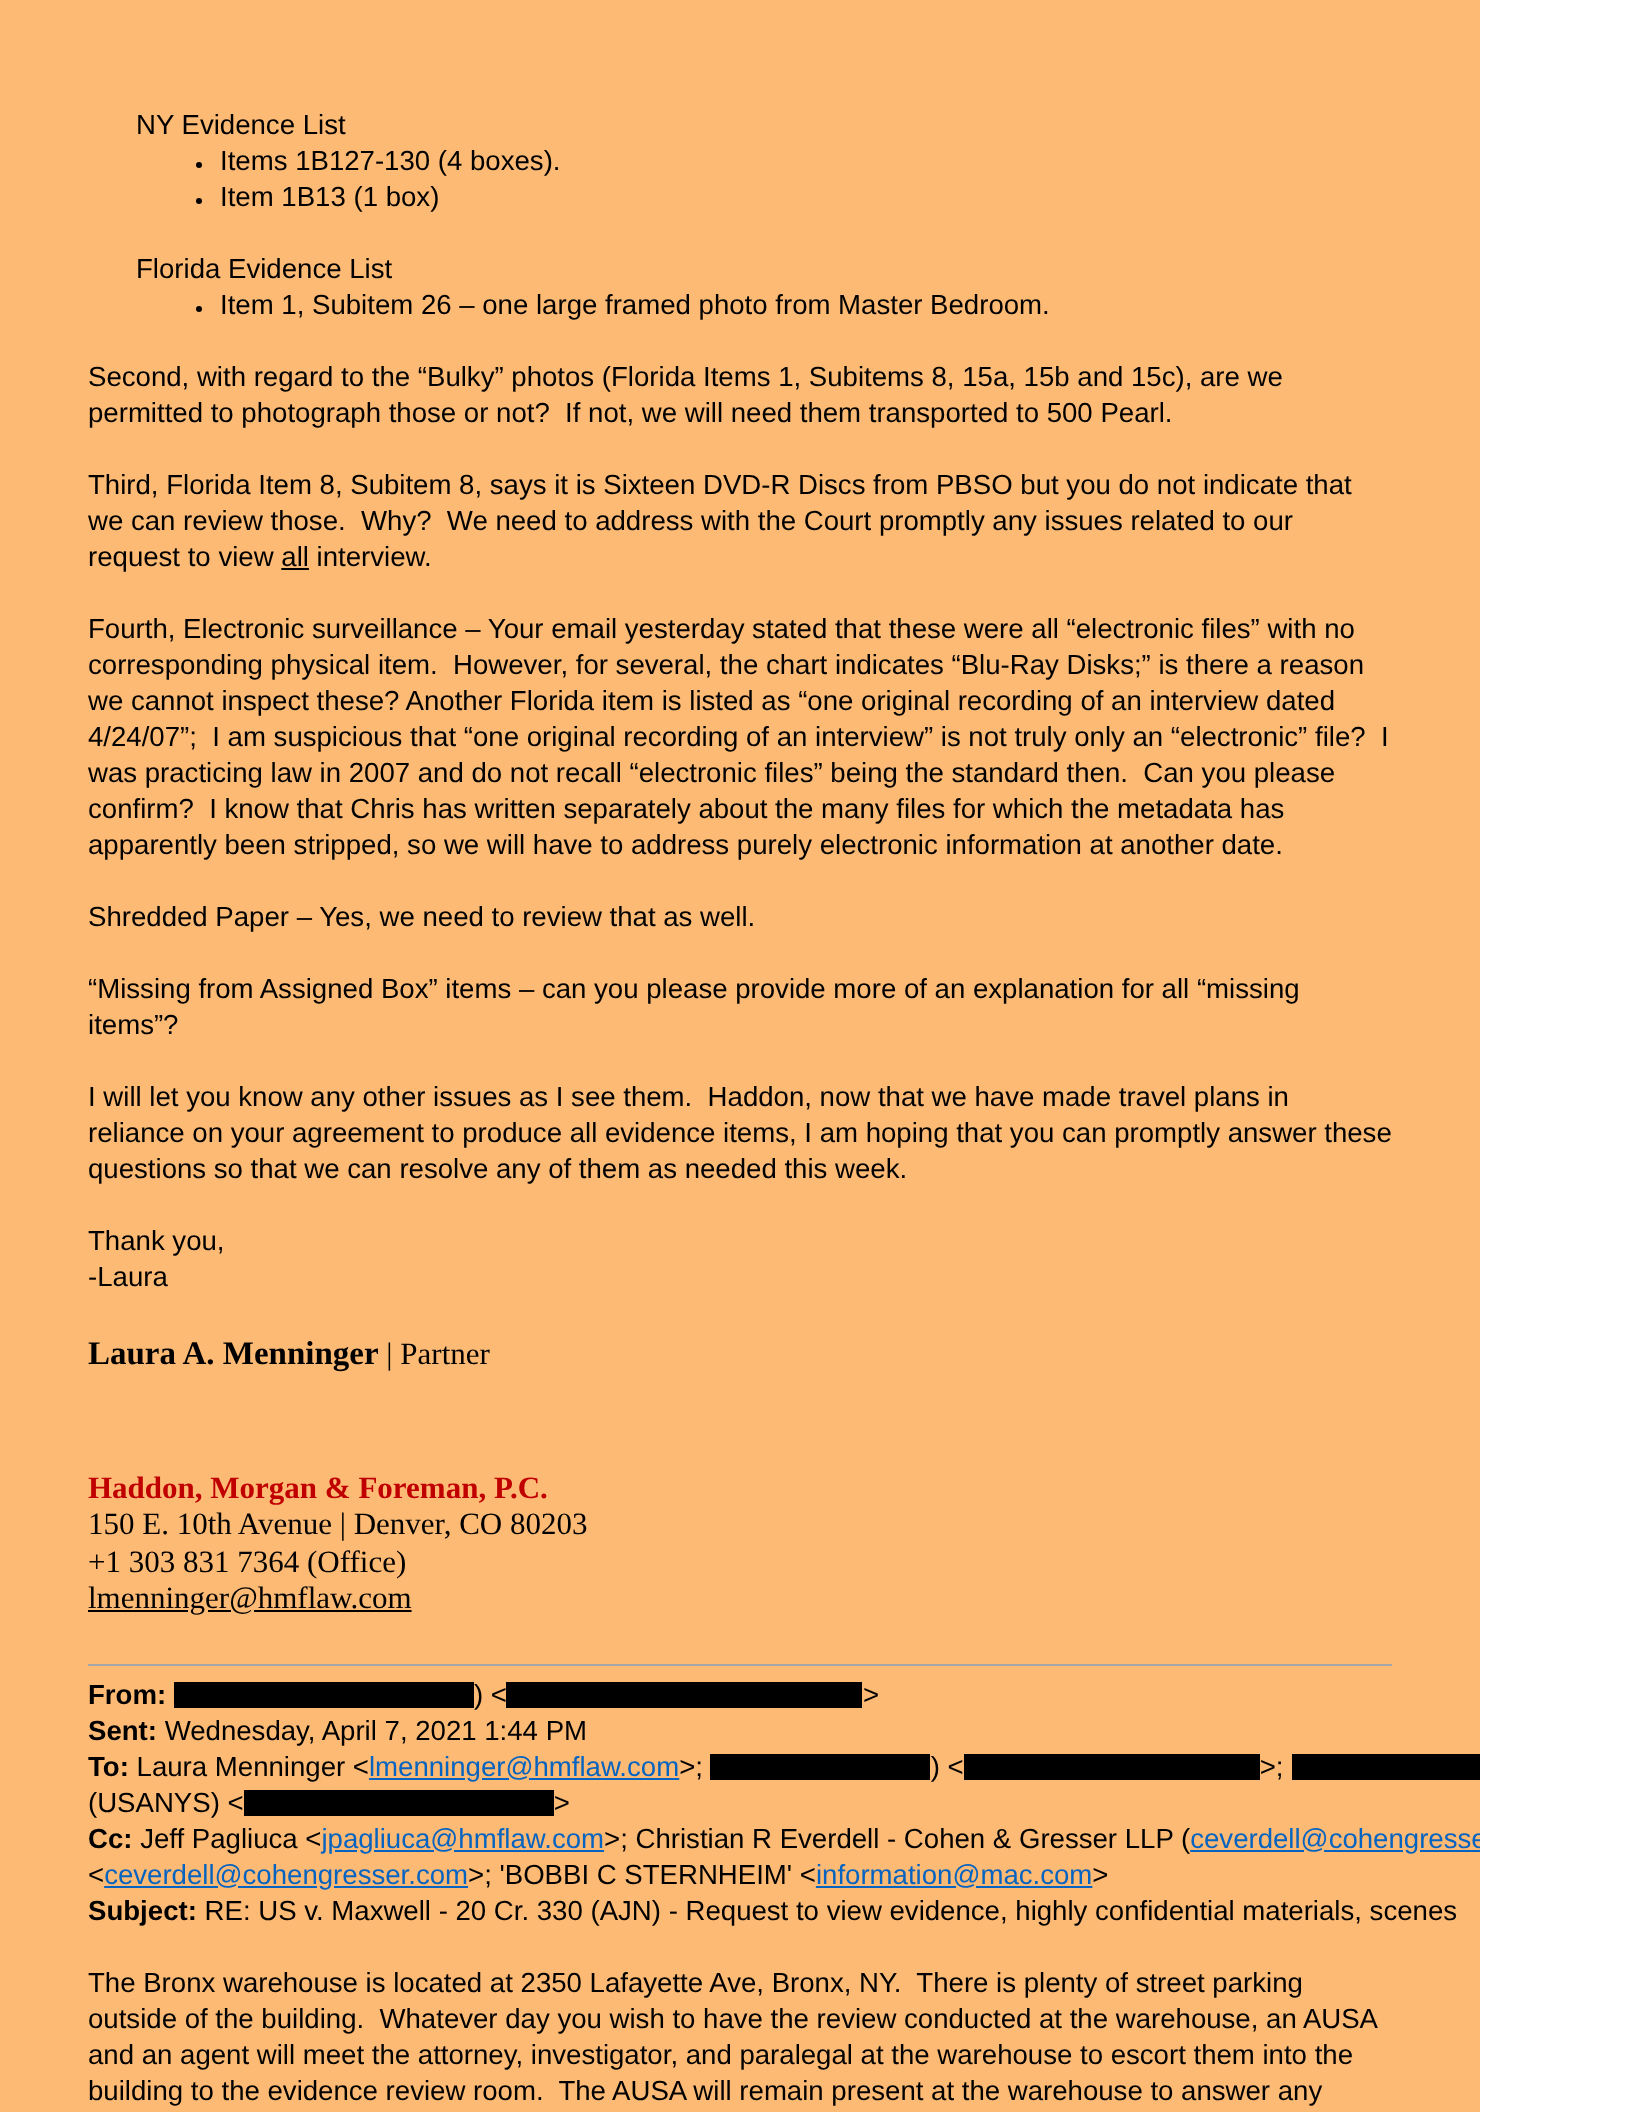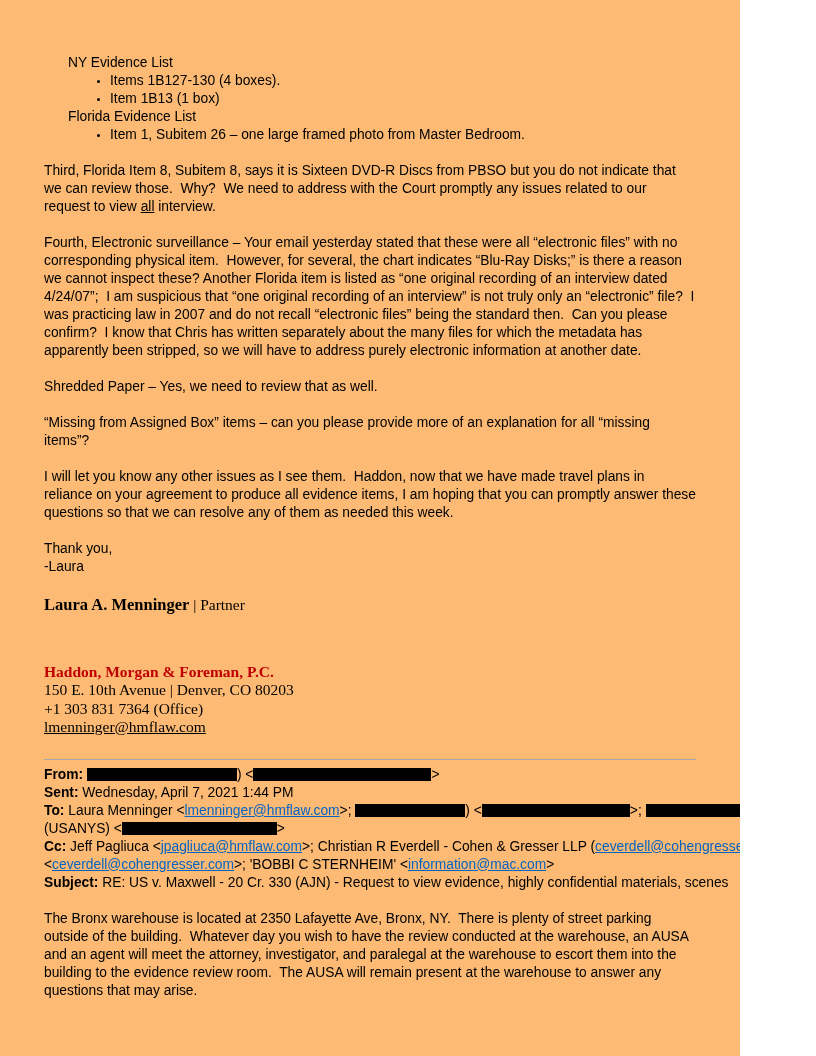--- a/index.html
+++ b/index.html
@@ -11,21 +11,21 @@
   *{margin:0;padding:0;box-sizing:border-box;}
   html,body{background:#ffffff;}
   .page{
     width:740px;height:1056px;background:#fdba74;color:#000;
     padding:54px 44px 40px 44px;
     font-family:"Liberation Sans",sans-serif;
     font-size:13.8px;line-height:18px;
     overflow:hidden;position:relative;
   }
   .list-block{margin-left:24px;}
-  .list-block + .list-block{}
+  .list-block + .list-block{margin-top:18px;}
   .list-title{line-height:18px;}
   ul.evlist{padding-left:42px;list-style:disc outside;}
   ul.evlist li{line-height:18px;}
   ul.evlist li::marker{font-size:10px;}
   .para{margin-top:18px;white-space:pre-wrap;}
   .u{text-decoration:underline;}
   
   .sig{margin-top:20px;font-family:Liberation Serif, serif;font-size:15.5px;line-height:18.5px;}
   .sig-name{font-weight:bold;font-size:16.5px;}
   .sig-firm{font-weight:bold;color:var(--firm-red,#C00000);margin-top:48px;}
@@ -57,20 +57,21 @@
     </ul>
   </div>
 
   <div class="list-block">
     <div class="list-title">Florida Evidence List</div>
     <ul class="evlist">
       <li>Item 1, Subitem 26 – one large framed photo from Master Bedroom.</li>
     </ul>
   </div>
 
+  <p class="para">Second, with regard to the “Bulky” photos (Florida Items 1, Subitems 8, 15a, 15b and 15c), are we permitted to photograph those or not?  If not, we will need them transported to 500 Pearl.</p>
 
   <p class="para"><span>Third, Florida Item 8, Subitem 8, says it is Sixteen DVD-R Discs from PBSO but you do not indicate that we can review those.  Why?  We need to address with the Court promptly any issues related to our request to view </span><span class="u">all</span><span> interview.</span></p>
 
   <p class="para">Fourth, Electronic surveillance – Your email yesterday stated that these were all “electronic files” with no corresponding physical item.  However, for several, the chart indicates “Blu-Ray Disks;” is there a reason we cannot inspect these? Another Florida item is listed as “one original recording of an interview dated 4/24/07”;  I am suspicious that “one original recording of an interview” is not truly only an “electronic” file?  I was practicing law in 2007 and do not recall “electronic files” being the standard then.  Can you please confirm?  I know that Chris has written separately about the many files for which the metadata has apparently been stripped, so we will have to address purely electronic information at another date.</p>
 
   <p class="para">Shredded Paper – Yes, we need to review that as well.</p>
 
   <p class="para">“Missing from Assigned Box” items – can you please provide more of an explanation for all “missing items”?</p>
 
   <p class="para">I will let you know any other issues as I see them.  Haddon, now that we have made travel plans in reliance on your agreement to produce all evidence items, I am hoping that you can promptly answer these questions so that we can resolve any of them as needed this week.</p>

